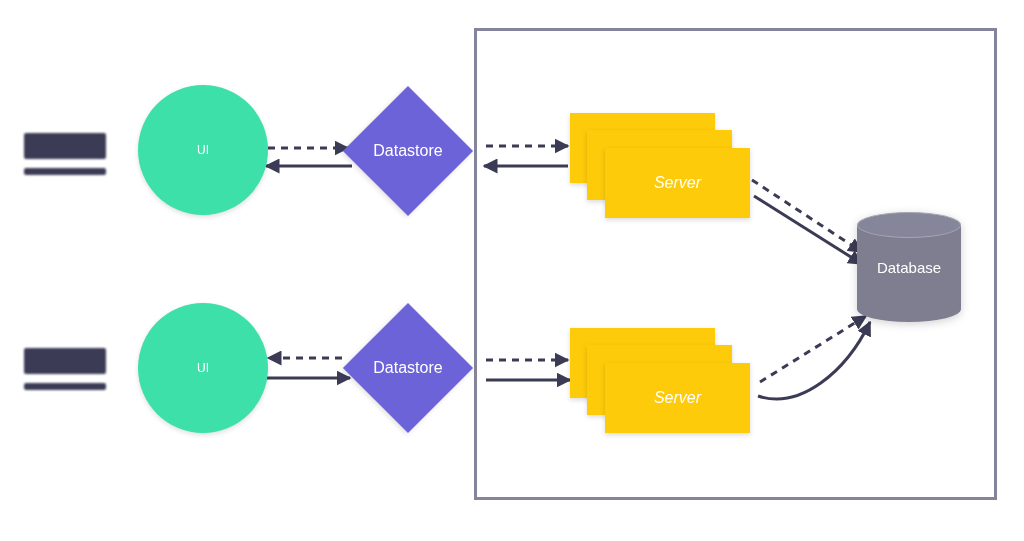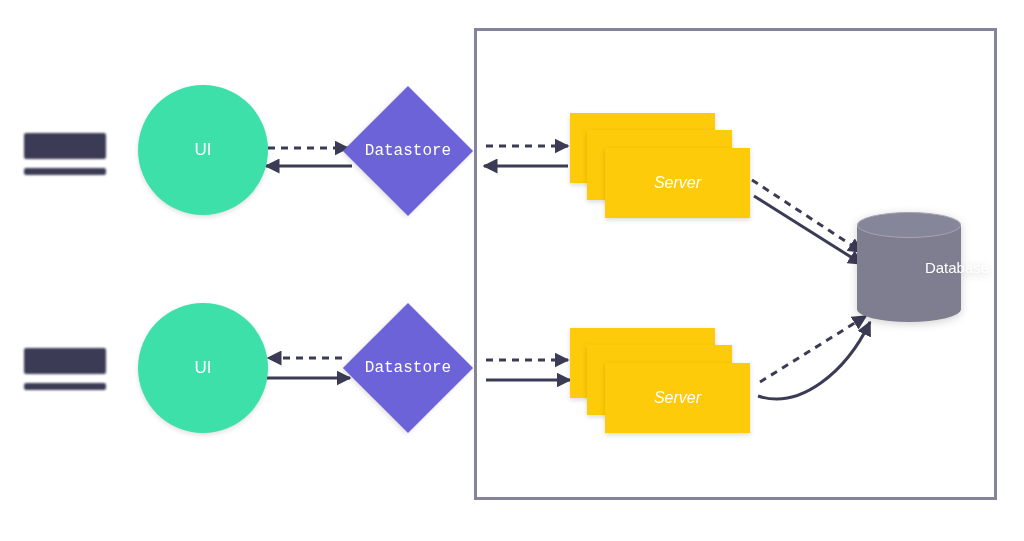--- a/index.html
+++ b/index.html
@@ -32,31 +32,30 @@
     color: #ffffff;
     font-weight: 400;
     user-select: none;
   }
   
   .ui-circle {
     width: 130px;
     height: 130px;
     border-radius: 50%;
     background: #3DE0A8;
-    font-size: 17px;
+    font-size: 12px;
     box-shadow: 0 2px 5px rgba(0,0,0,0.13);
     z-index: 5;
   }
   
   .datastore-wrap {
     position: absolute;
     width: 130px;
     height: 130px;
     z-index: 5;
-    font-family: Liberation Mono, monospace;
   }
   .datastore-shape {
     position: absolute;
     left: 19px;
     top: 19px;
     width: 92px;
     height: 92px;
     background: #6C63D8;
     transform: rotate(45deg);
     box-shadow: 0 2px 5px rgba(0,0,0,0.13);
@@ -147,21 +146,20 @@
     left: 0;
     top: 0;
     width: 104px;
     height: 110px;
     display: flex;
     align-items: center;
     justify-content: center;
     color: #ffffff;
     font-size: 15px;
     pointer-events: none;
-    padding-left: 48px;
   }
   
   .group-box {
     position: absolute;
     border: 3px solid #84849A;
     box-sizing: border-box;
     z-index: 1;
     background: transparent;
   }
   

